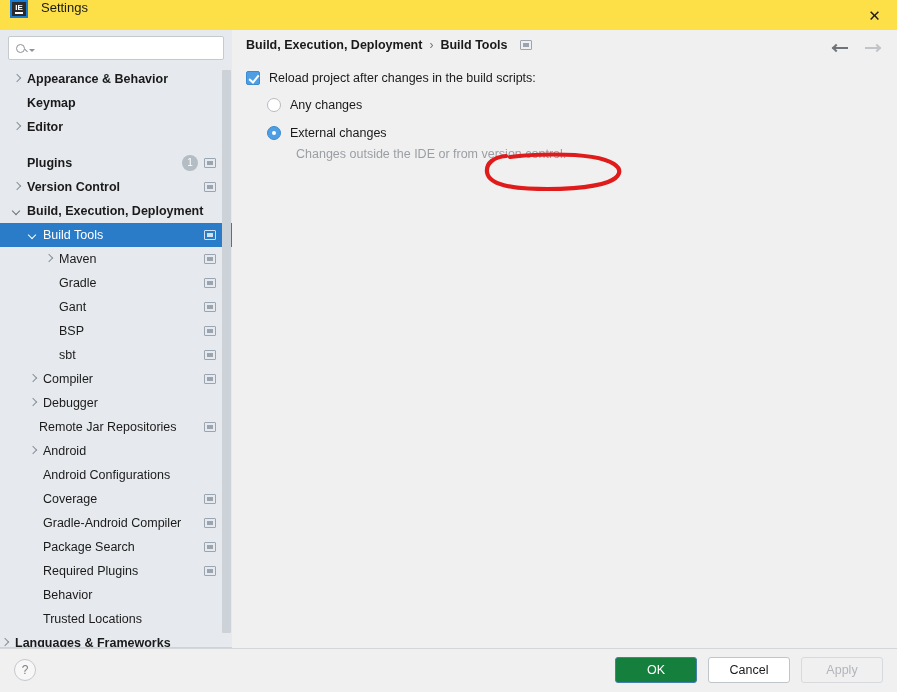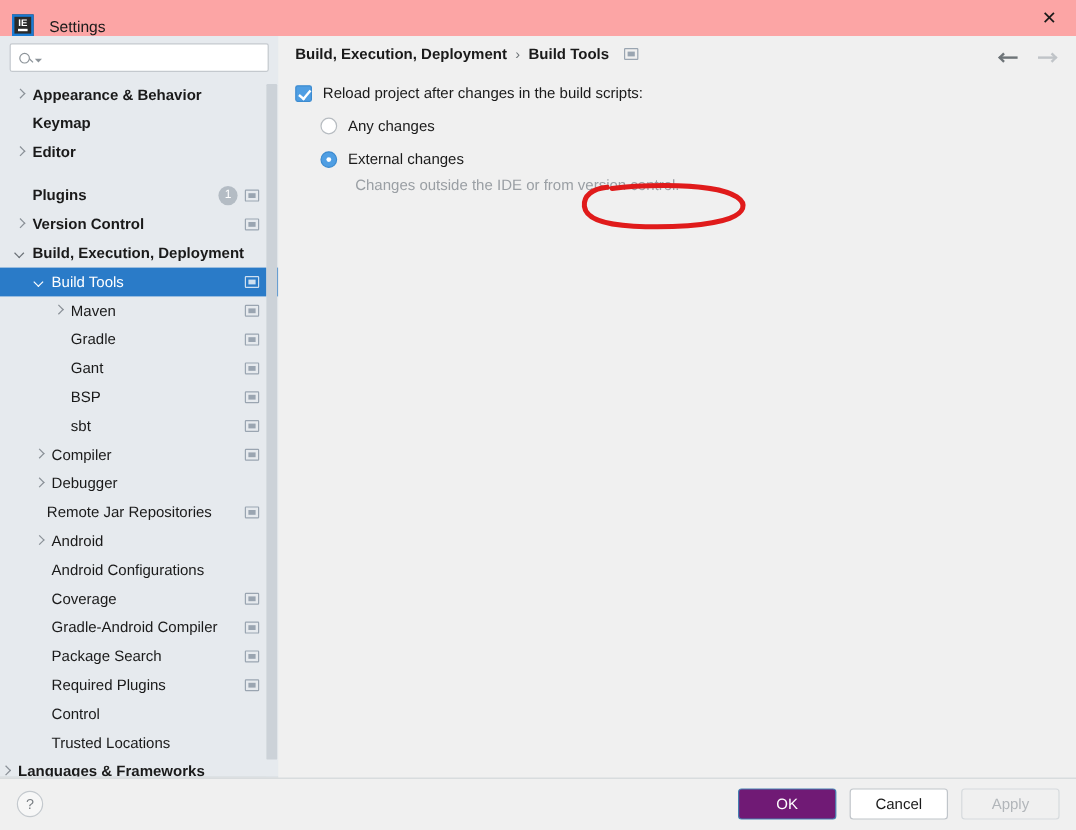--- a/index.html
+++ b/index.html
@@ -13,22 +13,22 @@
   .window {
     position: relative;
     width: 897px; height: 692px;
     background: #f0f0f0;
     display: flex; flex-direction: column;
   }
 
   
   .titlebar {
     height: 30px;
-    background: #fca5a5;
-    display: flex; align-items: flex-end;
+    background: #fde047;
+    display: flex; align-items: flex-start;
     flex: 0 0 30px;
     position: relative;
   }
   .app-icon {
     width: 18px; height: 18px;
     margin-left: 10px;
     background: #2b2b2b;
     border: 2px solid #1a7bd4;
     display: flex; align-items: center; justify-content: center;
     position: relative;
@@ -385,21 +385,21 @@
     min-width: 82px;
     border-radius: 3px;
     font-size: 12.5px;
     font-family: "Liberation Sans", sans-serif;
     display: flex; align-items: center; justify-content: center;
     border: 1px solid #c0c5ca;
     background: #ffffff;
     color: #1a1a1a;
   }
   .btn.primary {
-    background: #701a75;
+    background: #15803d;
     border-color: #457fb0;
     color: #ffffff;
   }
   .btn.disabled {
     background: #f0f0f0;
     border-color: #d6dadd;
     color: #b2b6ba;
   }
   .top-sep {
     position: absolute;
@@ -562,21 +562,21 @@
             </div>
             <div class="tree-row" style="padding-left: 28px;">
               <span class="arrow none"></span>
               <span class="tree-label">Required Plugins</span>
               <span class="row-right">
                 <span class="cfg-icon"></span>
               </span>
             </div>
             <div class="tree-row" style="padding-left: 28px;">
               <span class="arrow none"></span>
-              <span class="tree-label">Control</span>
+              <span class="tree-label">Behavior</span>
               <span class="row-right"></span>
             </div>
             <div class="tree-row" style="padding-left: 28px;">
               <span class="arrow none"></span>
               <span class="tree-label">Trusted Locations</span>
               <span class="row-right"></span>
             </div>
             <div class="tree-row" style="">
               <span class="arrow right"></span>
               <span class="tree-label bold">Languages &amp; Frameworks</span>

